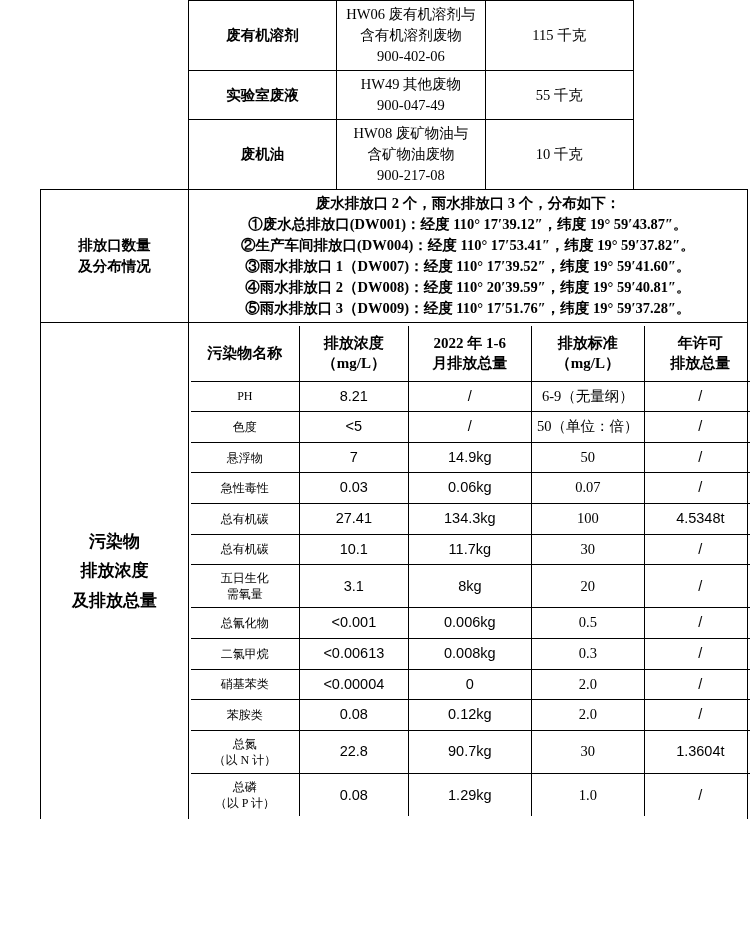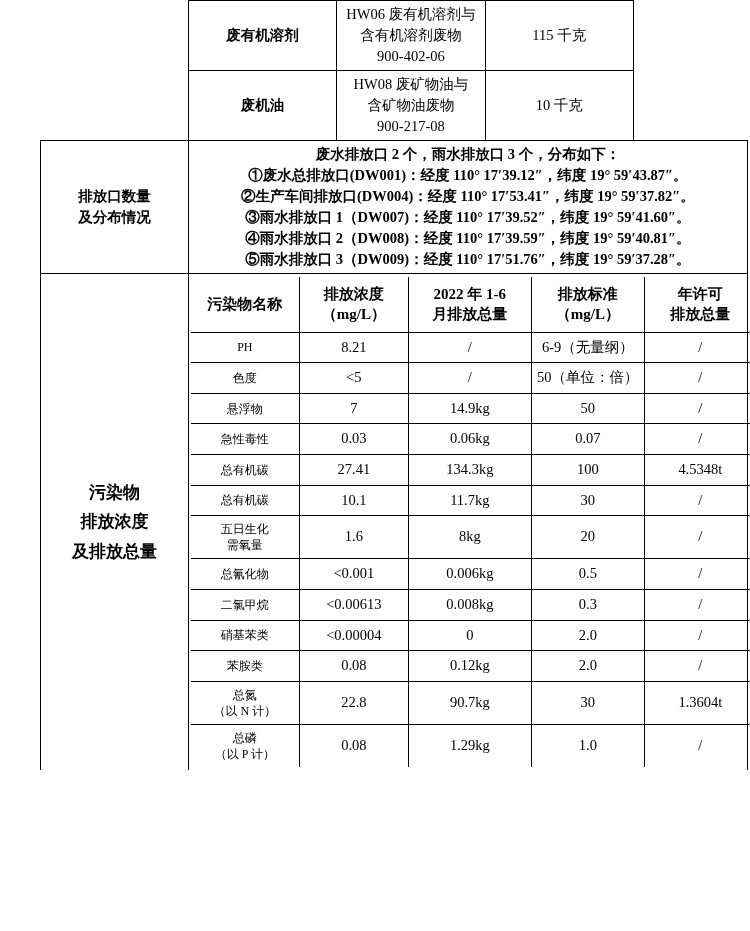--- a/index.html
+++ b/index.html
@@ -116,21 +116,21 @@
   .col-name { width: 104px; }
   .col-conc { width: 104px; }
   .col-total { width: 118px; }
   .col-std { width: 108px; }
   .col-lic { width: 107px; }
   .pollutant-label {
     font-weight: bold;
     font-size: 17px;
     line-height: 1.75;
   }
-  .num { font-family: Liberation Serif, serif; }
+  .num { font-family: Liberation Sans, sans-serif; }
   .cut-bottom td { border-bottom: none !important; }
 </style>
 </head>
 <body>
 
 <div class="page">
 
   <table class="doc">
 
     <tbody>
@@ -139,20 +139,30 @@
       <td class="waste-name">废有机溶剂</td>
       <td class="waste-code">
         <div>HW06 废有机溶剂与</div>
         <div>含有机溶剂废物</div>
         <div>900-402-06</div>
       </td>
       <td class="waste-qty">115 千克</td>
       <td class="waste-blank"></td>
     </tr>
 
+    <tr>
+      <td class="lead-cell"></td>
+      <td class="waste-name">实验室废液</td>
+      <td class="waste-code">
+        <div>HW49 其他废物</div>
+        <div>900-047-49</div>
+      </td>
+      <td class="waste-qty">55 千克</td>
+      <td class="waste-blank"></td>
+    </tr>
 
     <tr>
       <td class="lead-cell"></td>
       <td class="waste-name">废机油</td>
       <td class="waste-code">
         <div>HW08 废矿物油与</div>
         <div>含矿物油废物</div>
         <div>900-217-08</div>
       </td>
       <td class="waste-qty">10 千克</td>
@@ -162,21 +172,21 @@
     <tr>
       <td class="row-label">
         <div>排放口数量</div>
         <div>及分布情况</div>
       </td>
       <td class="outfall-body" colspan="4">
         <div class="line">废水排放口 2 个，雨水排放口 3 个，分布如下：</div>
         <div class="line">①废水总排放口(DW001)：经度 110° 17′39.12″，纬度 19° 59′43.87″。</div>
         <div class="line">②生产车间排放口(DW004)：经度 110° 17′53.41″，纬度 19° 59′37.82″。</div>
         <div class="line">③雨水排放口 1（DW007)：经度 110° 17′39.52″，纬度 19° 59′41.60″。</div>
-        <div class="line">④雨水排放口 2（DW008)：经度 110° 17′39.59″，纬度 19° 59′40.81″。</div>
+        <div class="line">④雨水排放口 2（DW008)：经度 110° 20′39.59″，纬度 19° 59′40.81″。</div>
         <div class="line">⑤雨水排放口 3（DW009)：经度 110° 17′51.76″，纬度 19° 59′37.28″。</div>
       </td>
     </tr>
 
     <tr class="cut-bottom">
       <td class="row-label">
         <div class="pollutant-label">污染物</div>
         <div class="pollutant-label">排放浓度</div>
         <div class="pollutant-label">及排放总量</div>
       </td>
@@ -263,21 +273,21 @@
             <td class="num">11.7kg</td>
             <td>30</td>
             <td class="num">/</td>
           </tr>
 
           <tr>
             <td class="namecell">
               <div>五日生化</div>
               <div>需氧量</div>
             </td>
-            <td class="num">1.6</td>
+            <td class="num">3.1</td>
             <td class="num">8kg</td>
             <td>20</td>
             <td class="num">/</td>
           </tr>
 
           <tr>
             <td class="namecell">
               <div>总氰化物</div>
             </td>
             <td class="num">&lt;0.001</td>

